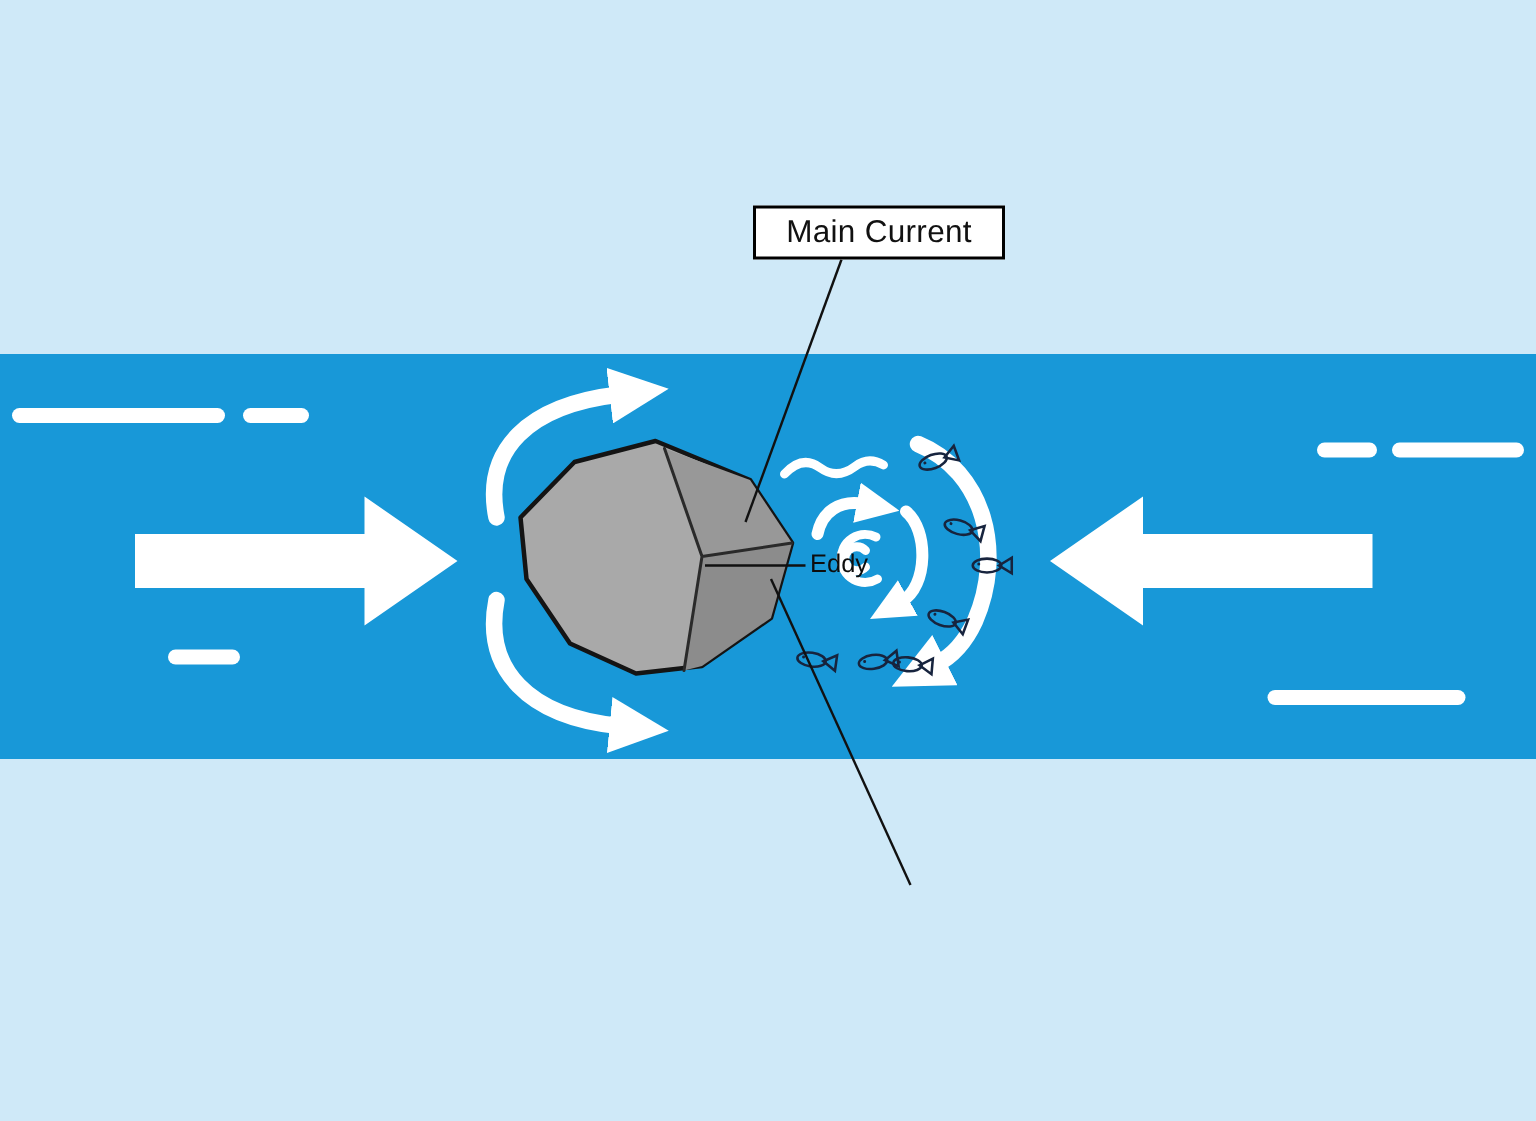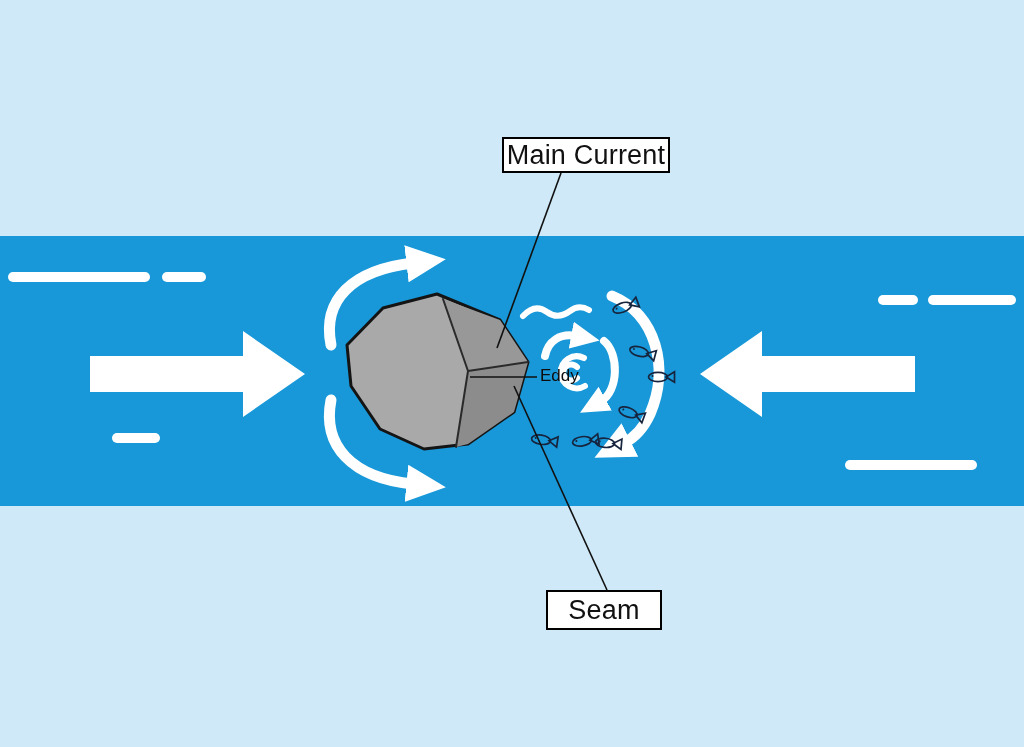--- a/index.html
+++ b/index.html
@@ -12,21 +12,21 @@
   }
   .scene svg { position: absolute; left: 0; top: 0; }
   .label-box {
     position: absolute;
     background: #ffffff;
     border: 2px solid #000000;
     color: #111111;
     display: flex;
     align-items: center;
     justify-content: center;
-    font-size: 27px;
+    font-size: 21px;
     letter-spacing: 0.2px;
     box-sizing: border-box;
   }
   #main-current-label { left: 502px; top: 137px; width: 168px; height: 36px; }
   #seam-label { left: 546px; top: 590px; width: 116px; height: 40px; }
   #eddy-label {
     position: absolute;
     left: 540px;
     top: 366px;
     font-size: 17px;
@@ -99,15 +99,14 @@
       <line x1="561" y1="173" x2="497" y2="348"></line>
       <line x1="470" y1="377" x2="537" y2="377"></line>
       <line x1="607" y1="590" x2="514" y2="386"></line>
     </g>
   </svg>
 
   <div class="label-box" id="main-current-label">Main Current</div>
 
   <div id="eddy-label">Eddy</div>
 
-  <div class="label-box" id="seam-label">Seam</div>
 
 </div>
 
 </body></html>

